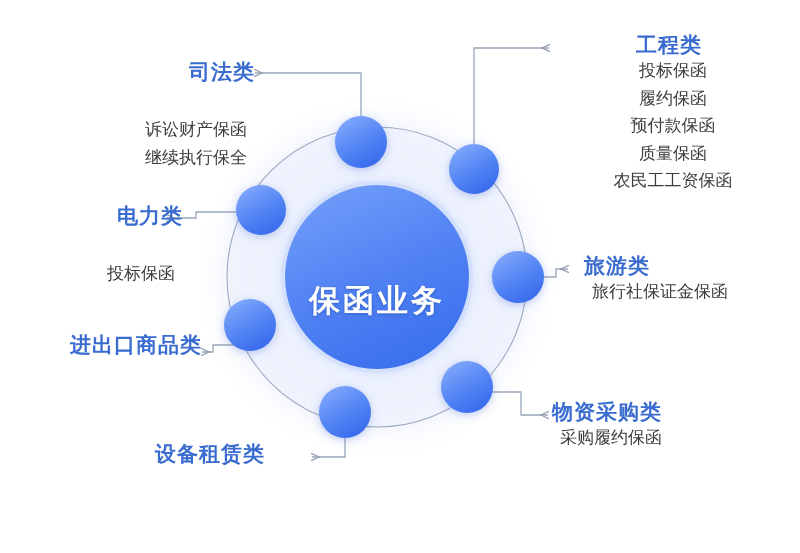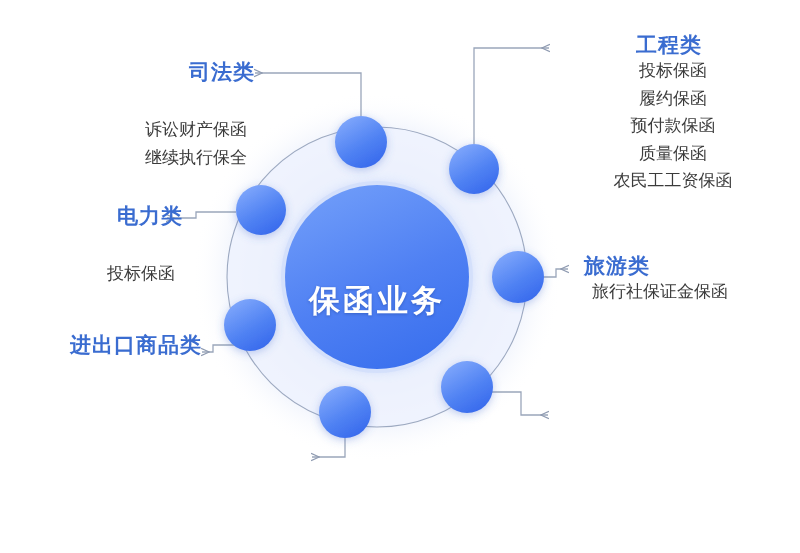--- a/index.html
+++ b/index.html
@@ -182,22 +182,29 @@
       </div>
     </div>
 
     <div class="cluster align-left" style="left:572px; top:254px; width:215px;margin-left:12px;">
       <div class="heading">旅游类</div>
       <div class="items">
         <div class="item">旅行社保证金保函</div>
       </div>
     </div>
 
+    <div class="cluster align-left" style="left:552px; top:400px; width:220px;">
+      <div class="heading">物资采购类</div>
+      <div class="items">
+        <div class="item">采购履约保函</div>
+      </div>
+    </div>
 
     <div class="cluster align-center" style="left:110px; top:442px; width:200px;">
+      <div class="heading">设备租赁类</div>
     </div>
 
     <div class="cluster align-right" style="left:8px; top:333px; width:194px;">
       <div class="heading">进出口商品类</div>
     </div>
 
     <div class="cluster align-right" style="left:24px; top:204px; width:159px;">
       <div class="heading">电力类</div>
       <div class="items">
         <div class="item">投标保函</div>

